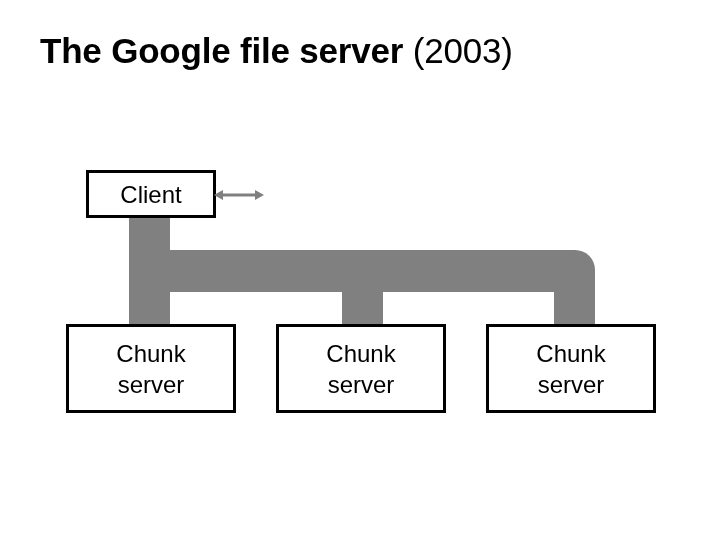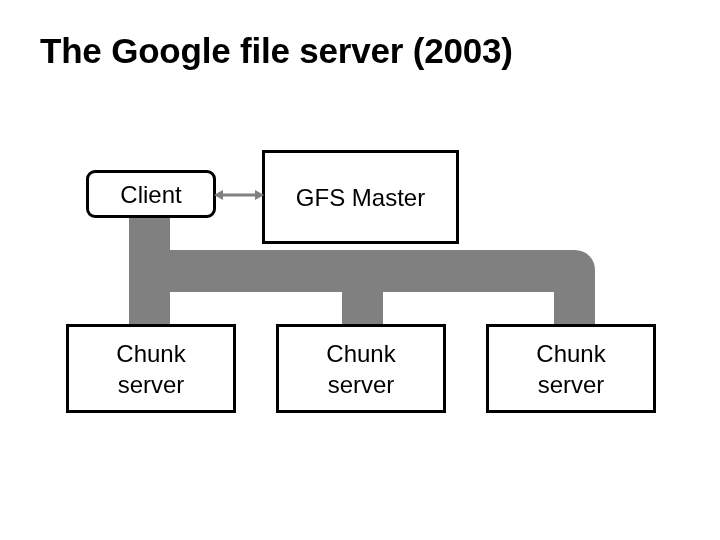--- a/index.html
+++ b/index.html
@@ -27,21 +27,21 @@
     font-size: 35px;
     line-height: 44px;
     color: #000000;
     white-space: nowrap;
     letter-spacing: -0.2px;
   }
   #slide-title .t-main {
     font-weight: bold;
   }
   #slide-title .t-year {
-    font-weight: bold;
+    font-weight: normal;
   }
 
   
   #diagram {
     position: absolute;
     left: 0;
     top: 0;
     width: 720px;
     height: 540px;
   }
@@ -94,21 +94,20 @@
     font-size: 24px;
     line-height: 31px;
     white-space: pre-line;
   }
 
   #box-client {
     left: 86px;
     top: 170px;
     width: 130px;
     height: 48px;
-    border-radius: 9px;
   }
   #box-gfs-master {
     left: 262px;
     top: 150px;
     width: 197px;
     height: 94px;
   }
   #box-chunk-0 {
     left: 66px;
     top: 324px;
@@ -157,23 +156,20 @@
     <svg id="arrow-client-master" viewBox="0 0 50 18">
       <line x1="7" y1="9" x2="43" y2="9" stroke="#808080" stroke-width="3"></line>
       <polygon points="0,9 9,4 9,14" fill="#808080"></polygon>
       <polygon points="50,9 41,4 41,14" fill="#808080"></polygon>
     </svg>
 
     <div class="node-box" id="box-client">
       <span class="node-label">Client</span>
     </div>
 
-    <div class="node-box" id="box-gfs-master">
-      <span class="node-label">GFS Master</span>
-    </div>
 
     <div class="node-box" id="box-chunk-0">
       <span class="node-label">Chunk
 server</span>
     </div>
 
     <div class="node-box" id="box-chunk-1">
       <span class="node-label">Chunk
 server</span>
     </div>

